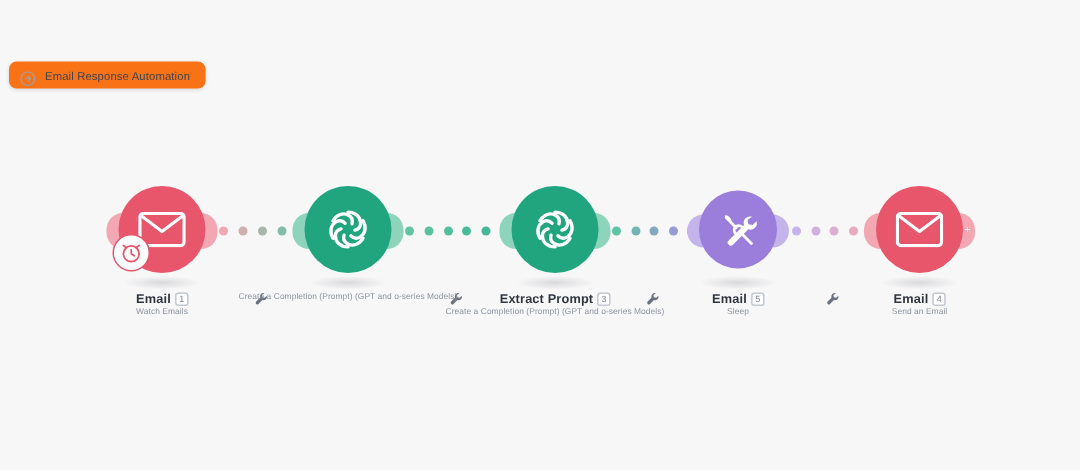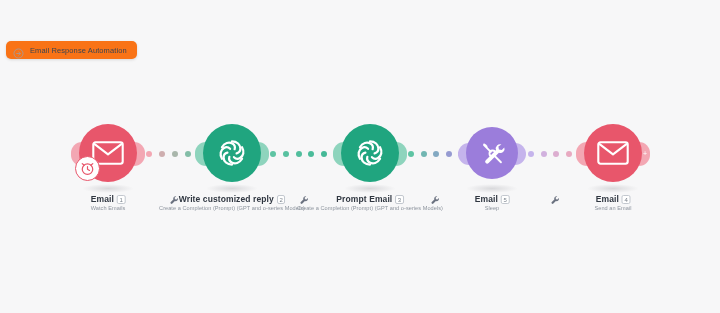--- a/index.html
+++ b/index.html
@@ -277,24 +277,20 @@
               <path d="M16 4.4 C21.0 4.4 24.4 7.6 24.4 11.6 C24.4 14.0 23.0 15.8 20.6 16.4" fill="none" stroke="#fff" stroke-width="2.25" stroke-linecap="round" transform="rotate(0 16 16)"></path>
               <path d="M16 4.4 C21.0 4.4 24.4 7.6 24.4 11.6 C24.4 14.0 23.0 15.8 20.6 16.4" fill="none" stroke="#fff" stroke-width="2.25" stroke-linecap="round" transform="rotate(60 16 16)"></path>
               <path d="M16 4.4 C21.0 4.4 24.4 7.6 24.4 11.6 C24.4 14.0 23.0 15.8 20.6 16.4" fill="none" stroke="#fff" stroke-width="2.25" stroke-linecap="round" transform="rotate(120 16 16)"></path>
               <path d="M16 4.4 C21.0 4.4 24.4 7.6 24.4 11.6 C24.4 14.0 23.0 15.8 20.6 16.4" fill="none" stroke="#fff" stroke-width="2.25" stroke-linecap="round" transform="rotate(180 16 16)"></path>
               <path d="M16 4.4 C21.0 4.4 24.4 7.6 24.4 11.6 C24.4 14.0 23.0 15.8 20.6 16.4" fill="none" stroke="#fff" stroke-width="2.25" stroke-linecap="round" transform="rotate(240 16 16)"></path>
               <path d="M16 4.4 C21.0 4.4 24.4 7.6 24.4 11.6 C24.4 14.0 23.0 15.8 20.6 16.4" fill="none" stroke="#fff" stroke-width="2.25" stroke-linecap="round" transform="rotate(300 16 16)"></path>
             </svg>
           </span>
         </div>
         <div class="label">
-          <div class="label-row">
-            <span class="label-title">Write customized reply</span>
-            <span class="label-badge">2</span>
-          </div>
           <div class="label-sub">Create a Completion (Prompt) (GPT and o-series Models)</div>
         </div>
       </div>
       <div class="node" style="left: 370px;">
         <div class="ear left" style="background: rgb(142, 212, 189);"></div>
         <div class="ear right" style="background: rgb(142, 212, 189);"></div>
         <div class="shade"></div>
         <div class="bubble" style="background: rgb(32, 165, 127);">
           <span>
             <svg viewBox="0 0 32 32" width="32" height="32">
@@ -302,21 +298,21 @@
               <path d="M16 4.4 C21.0 4.4 24.4 7.6 24.4 11.6 C24.4 14.0 23.0 15.8 20.6 16.4" fill="none" stroke="#fff" stroke-width="2.25" stroke-linecap="round" transform="rotate(60 16 16)"></path>
               <path d="M16 4.4 C21.0 4.4 24.4 7.6 24.4 11.6 C24.4 14.0 23.0 15.8 20.6 16.4" fill="none" stroke="#fff" stroke-width="2.25" stroke-linecap="round" transform="rotate(120 16 16)"></path>
               <path d="M16 4.4 C21.0 4.4 24.4 7.6 24.4 11.6 C24.4 14.0 23.0 15.8 20.6 16.4" fill="none" stroke="#fff" stroke-width="2.25" stroke-linecap="round" transform="rotate(180 16 16)"></path>
               <path d="M16 4.4 C21.0 4.4 24.4 7.6 24.4 11.6 C24.4 14.0 23.0 15.8 20.6 16.4" fill="none" stroke="#fff" stroke-width="2.25" stroke-linecap="round" transform="rotate(240 16 16)"></path>
               <path d="M16 4.4 C21.0 4.4 24.4 7.6 24.4 11.6 C24.4 14.0 23.0 15.8 20.6 16.4" fill="none" stroke="#fff" stroke-width="2.25" stroke-linecap="round" transform="rotate(300 16 16)"></path>
             </svg>
           </span>
         </div>
         <div class="label">
           <div class="label-row">
-            <span class="label-title">Prompt Email</span>
+            <span class="label-title">Extract Prompt</span>
             <span class="label-badge">3</span>
           </div>
           <div class="label-sub">Create a Completion (Prompt) (GPT and o-series Models)</div>
         </div>
       </div>
       <div class="node" style="left: 492px;">
         <div class="ear left sm" style="background: rgb(197, 180, 236);"></div>
         <div class="ear right sm" style="background: rgb(197, 180, 236);"></div>
         <div class="shade"></div>
         <div class="bubble sm" style="background: rgb(155, 125, 219);">

